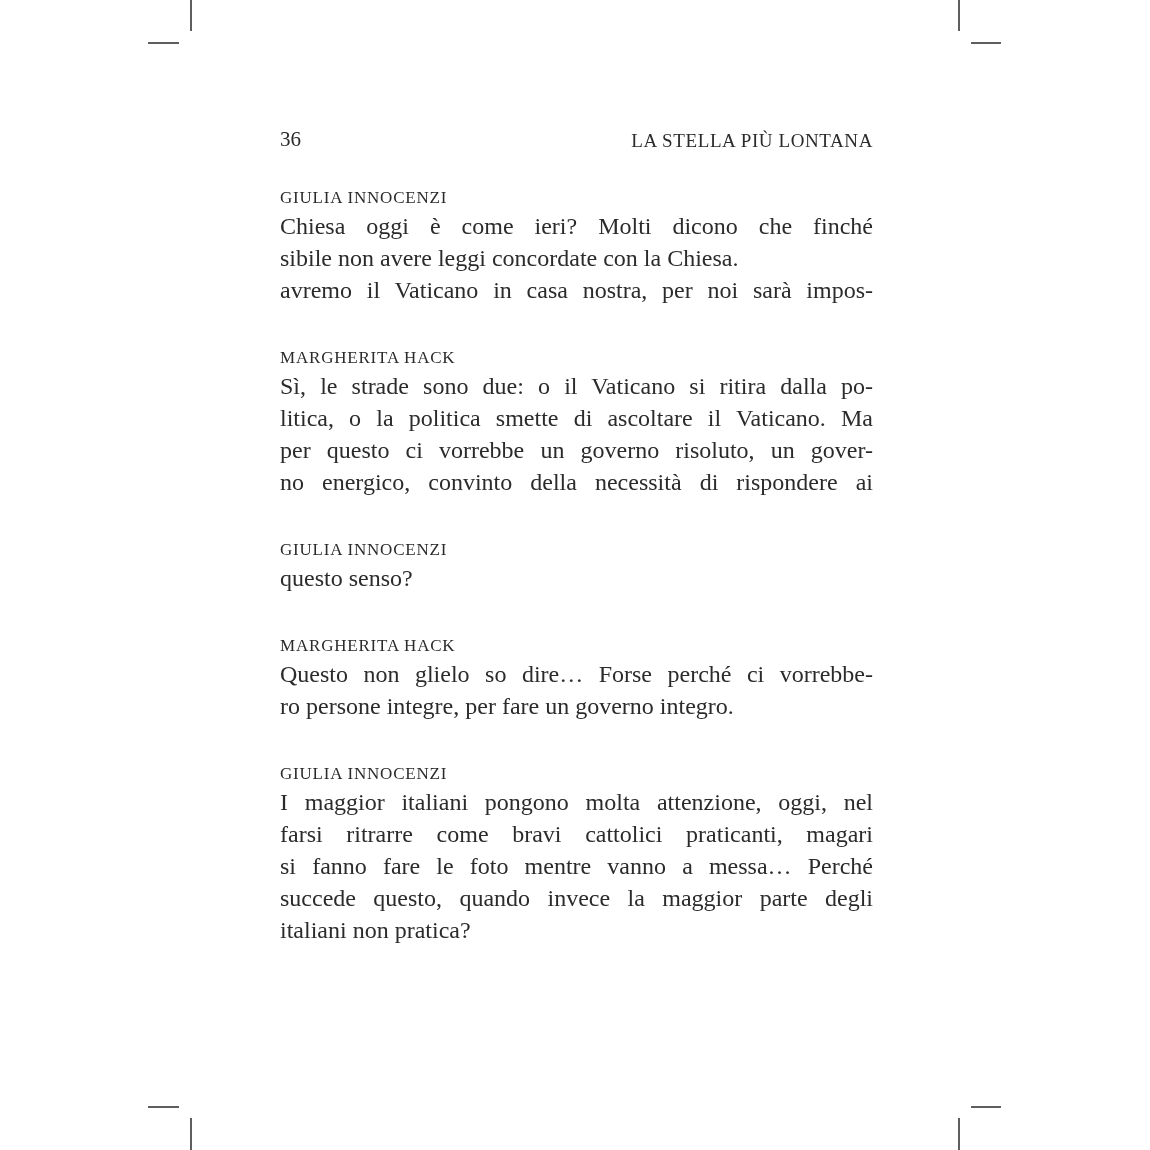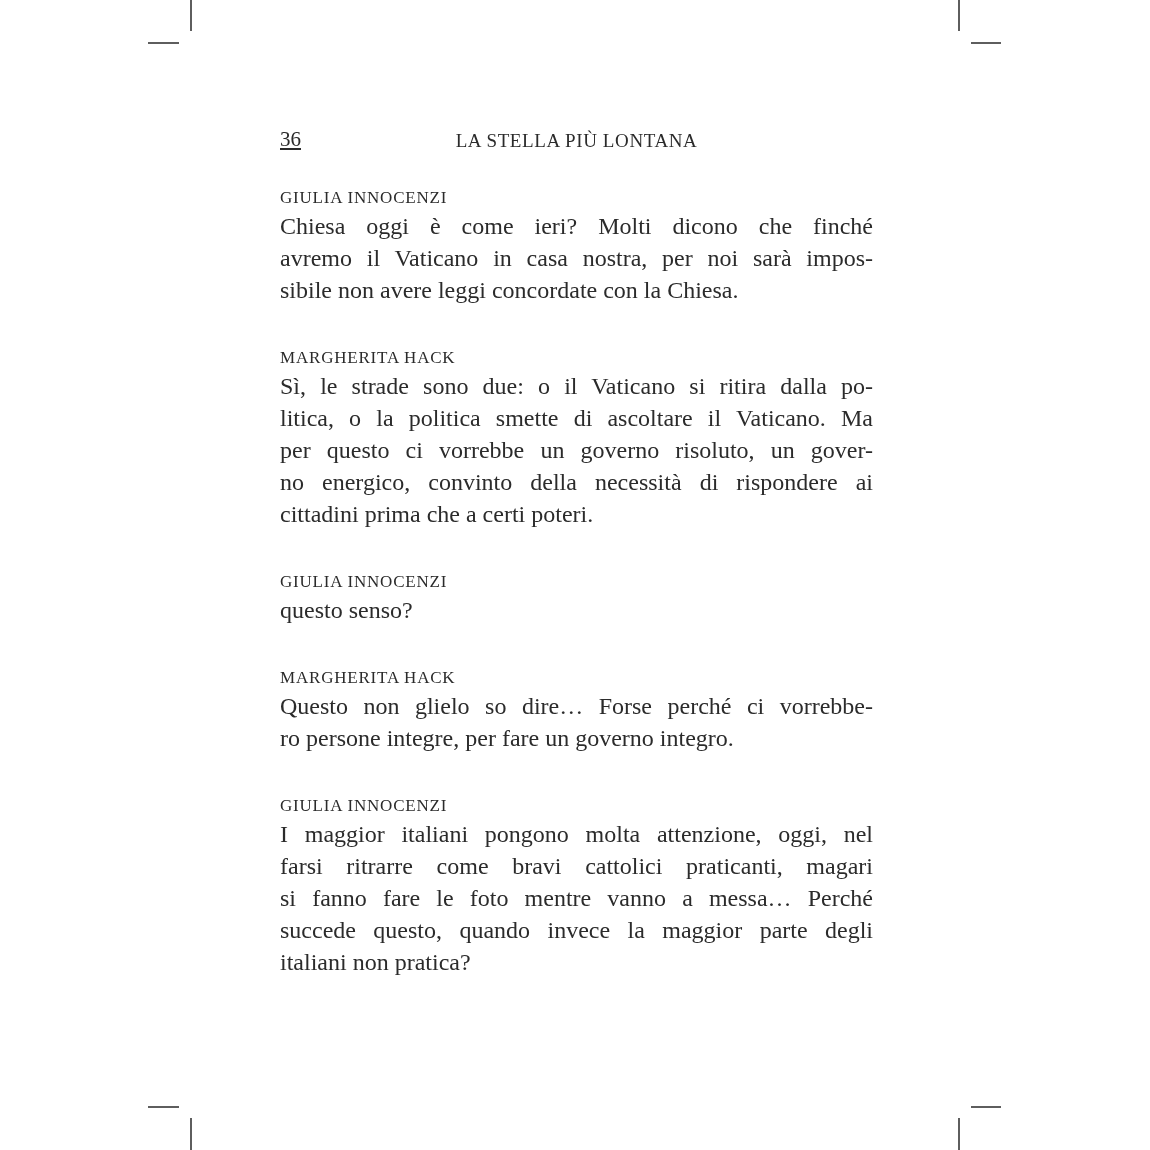--- a/index.html
+++ b/index.html
@@ -28,28 +28,27 @@
   .cm-bl-v { left: 190px; top: 1118px; width: 2px;  height: 32px; }
   .cm-br-h { left: 971px; top: 1106px; width: 30px; height: 2px;  }
   .cm-br-v { left: 958px; top: 1118px; width: 2px;  height: 32px; }
 
   .page-num {
     position: absolute;
     left: 280px;
     top: 129px;
     font-size: 21px;
     line-height: 21px;
-    text-decoration: underline;
   }
   .head-title {
     position: absolute;
     left: 280px;
     top: 131px;
     width: 593px;
-    text-align: center;
+    text-align: right;
     font-size: 19px;
     line-height: 19px;
     letter-spacing: 0.6px;
     white-space: nowrap;
   }
 
   .dialogue {
     position: absolute;
     left: 280px;
     top: 186px;
@@ -87,30 +86,29 @@
   <div class="crop-mark cm-br-h"></div>
   <div class="crop-mark cm-br-v"></div>
 
   <div class="page-num">36</div>
   <div class="head-title">LA STELLA PIÙ LONTANA</div>
 
   <div class="dialogue" id="dialogue">
       <div class="block">
         <div class="speaker">GIULIA INNOCENZI</div>
         <div class="line">Chiesa oggi è come ieri? Molti dicono che finché</div>
+        <div class="line last">sibile non avere leggi concordate con la Chiesa.</div>
         <div class="line">avremo il Vaticano in casa nostra, per noi sarà impos-</div>
-        <div class="line last">sibile non avere leggi concordate con la Chiesa.</div>
       </div>
       <div class="block">
         <div class="speaker">MARGHERITA HACK</div>
         <div class="line">Sì, le strade sono due: o il Vaticano si ritira dalla po-</div>
         <div class="line">litica, o la politica smette di ascoltare il Vaticano. Ma</div>
         <div class="line">per questo ci vorrebbe un governo risoluto, un gover-</div>
         <div class="line">no energico, convinto della necessità di rispondere ai</div>
-        <div class="line last">cittadini prima che a certi poteri.</div>
       </div>
       <div class="block">
         <div class="speaker">GIULIA INNOCENZI</div>
         <div class="line last">questo senso?</div>
       </div>
       <div class="block">
         <div class="speaker">MARGHERITA HACK</div>
         <div class="line">Questo non glielo so dire… Forse perché ci vorrebbe-</div>
         <div class="line last">ro persone integre, per fare un governo integro.</div>
       </div>

